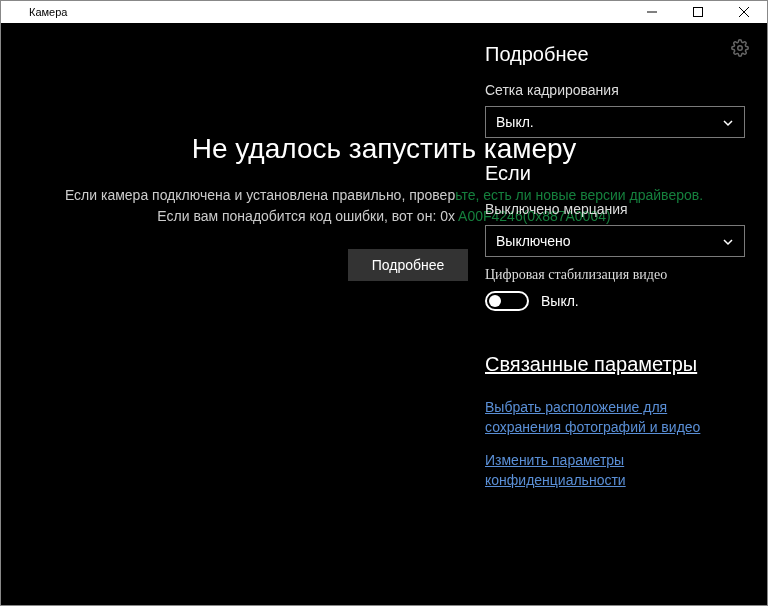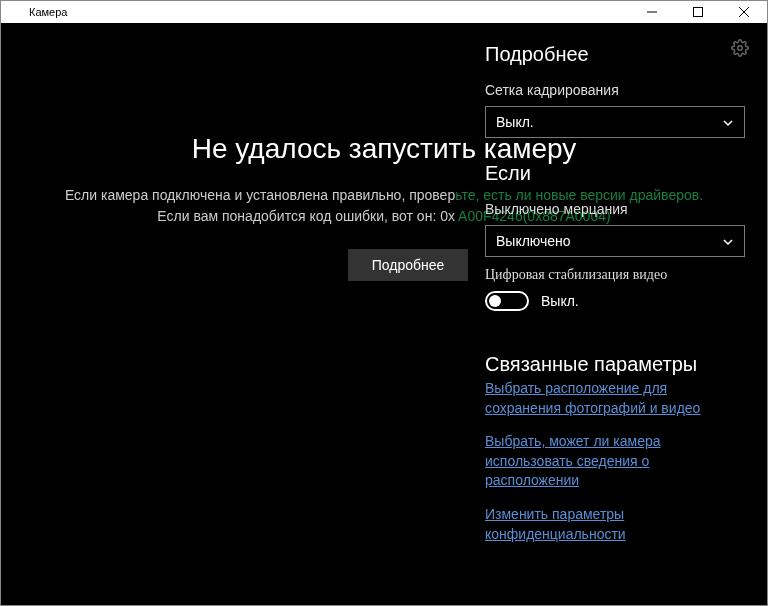--- a/index.html
+++ b/index.html
@@ -142,21 +142,22 @@
     width: 12px;
     height: 12px;
     border-radius: 50%;
     background: #fff;
   }
   .toggle-label { font-size: 14px; color: #fff; }
   .related-header {
     font-size: 20px;
     font-weight: 400;
     margin-top: 42px;
-    margin-bottom: 3px;
+    margin-bottom: 22px;
+    text-decoration: underline;
   }
   .link {
     color: #5a8fd6;
     text-decoration: underline;
     font-size: 14px;
     line-height: 1.4;
     margin-bottom: 14px;
     display: block;
   }
 </style>
@@ -233,18 +234,17 @@
       <div class="field-label" style="margin-top:10px;font-family:Liberation Serif, serif;">Цифровая стабилизация видео</div>
       <div class="toggle-row">
         <div class="toggle">
           <div class="toggle-knob"></div>
         </div>
         <span class="toggle-label">Выкл.</span>
       </div>
 
       <div class="related-header">Связанные параметры</div>
       <a class="link">Выбрать расположение для сохранения фотографий и видео</a>
-      <a class="link">Выбрать, может ли камера использовать сведения о расположении</a>
       <a class="link">Изменить параметры конфиденциальности</a>
 
     </div>
   </div>
 </div>
 
 </body></html>

